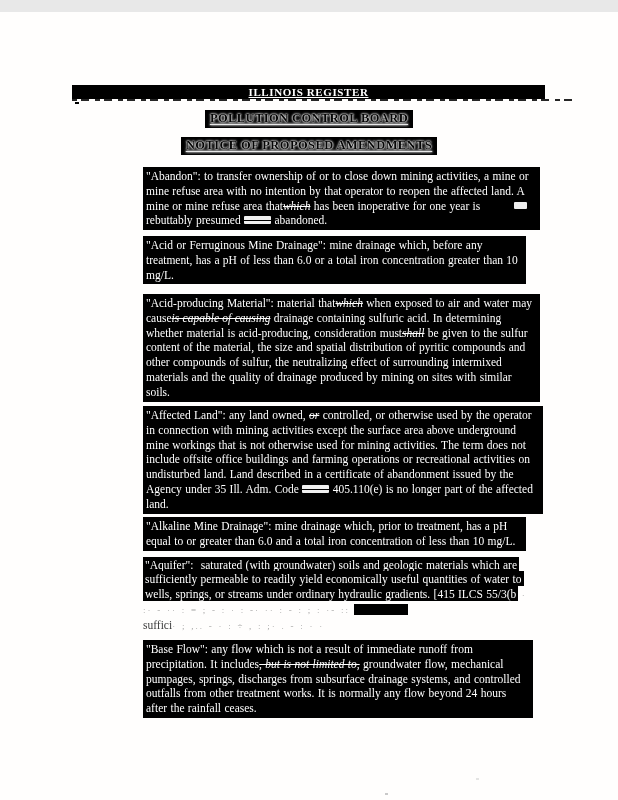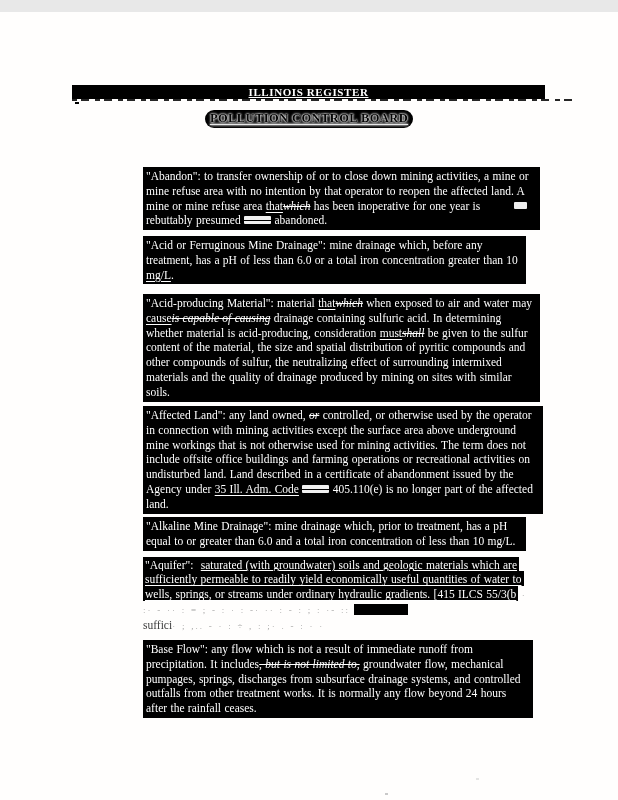--- a/index.html
+++ b/index.html
@@ -26,39 +26,38 @@
   
   .subhead-row{position:absolute;left:0;width:618px;text-align:center;}
   .row-1{top:96px;}
   .row-2{top:123px;}
   .ghost{
     display:inline-block;background:#000;color:#050505;
     font-size:12.5px;font-weight:bold;letter-spacing:.4px;padding:1px 5px 2px;
     text-shadow:0 0 1px #fff,0 0 2px #fff,0 0 3px #fdfdfd;
     text-decoration:underline;text-decoration-color:#e8e8e8;text-decoration-thickness:1px;
     text-underline-offset:2px;
-    border-radius:9px;
   }
   
   .para{
     position:absolute;left:143px;box-sizing:border-box;
     font-size:11.5px;line-height:14.8px;color:#fff;padding:2px 3px;
     text-align:left;word-spacing:.5px;
   }
   .inv-block{background:#000;}
   .p1{top:155px;width:397px;}
   .p2{top:224px;width:383px;}
   .p3{top:282px;width:397px;}
   .p4{top:394px;width:400px;}
   .p5{top:505px;width:383px;}
   .p6{top:545px;width:393px;padding:0;color:#000;}
   .p7{top:628px;width:390px;}
   
   .s-n{}
-  .s-u{text-decoration:underline;text-underline-offset:1.5px;text-decoration-thickness:1px;}
+  .s-u{text-underline-offset:1.5px;text-decoration-thickness:1px;}
   .s-d{text-decoration:line-through;text-decoration-thickness:1.2px;font-style:italic;}
   .s-gap{display:inline-block;width:34px;height:1px;}
   .s-blob{
     display:inline-block;width:13px;height:7px;background:#efefef;border-radius:1px;
     filter:blur(.4px);vertical-align:1px;
   }
   .s-blobd{
     display:inline-block;width:27px;height:8px;background:#f0f0f0;border-radius:1px;
     position:relative;filter:blur(.4px);vertical-align:0;
   }
@@ -82,20 +81,23 @@
   <div class="topbar">
     <span class="topbar-title">ILLINOIS REGISTER</span>
   </div>
   <div class="ragged"></div>
   <div class="speck-a"></div>
 
   <div class="subhead-row row-1">
     <span class="ghost">POLLUTION CONTROL BOARD</span>
   </div>
 
+  <div class="subhead-row row-2">
+    <span class="ghost">NOTICE OF PROPOSED AMENDMENTS</span>
+  </div>
 
   <div class="para inv-block p1"><span class="s-n">"Abandon": to transfer ownership of or to close down mining activities, a mine or mine refuse area with no intention by that operator to reopen the affected land.  A mine or mine refuse area </span><span class="s-u">that</span><span class="s-d">which</span><span class="s-n"> has been inoperative for one year is</span><span class="s-gap"></span><span class="s-blob"></span><span class="s-n"> rebuttably presumed </span><span class="s-blobd"></span><span class="s-n"> abandoned.</span></div>
   <div class="para inv-block p2"><span class="s-n">"Acid or Ferruginous Mine Drainage": mine drainage which, before any treatment, has a pH of less than 6.0 or a total iron concentration greater than 10 </span><span class="s-u">mg/L</span><span class="s-n">.</span></div>
   <div class="para inv-block p3"><span class="s-n">"Acid-producing Material": material </span><span class="s-u">that</span><span class="s-d">which</span><span class="s-n"> when exposed to air and water may </span><span class="s-u">cause</span><span class="s-d">is capable of causing</span><span class="s-n"> drainage containing sulfuric acid.  In determining whether material is acid-producing, consideration </span><span class="s-u">must</span><span class="s-d">shall</span><span class="s-n"> be given to the sulfur content of the material, the size and spatial distribution of pyritic compounds and other compounds of sulfur, the neutralizing effect of surrounding intermixed materials and the quality of drainage produced by mining on sites with similar soils.</span></div>
   <div class="para inv-block p4"><span class="s-n">"Affected Land": any land owned, </span><span class="s-d">or</span><span class="s-n"> controlled, or otherwise used by the operator in connection with mining activities except the surface area above underground mine workings that is not otherwise used for mining activities.  The term does not include offsite office buildings and farming operations or recreational activities on undisturbed land.  Land described in a certificate of abandonment issued by the Agency under </span><span class="s-u">35 Ill. Adm. Code</span><span class="s-n"> </span><span class="s-blobd"></span><span class="s-n"> 405.110(e) is no longer part of the affected land.</span></div>
   <div class="para inv-block p5"><span class="s-n">"Alkaline Mine Drainage": mine drainage which, prior to treatment, has a pH equal to or greater than 6.0 and a total iron concentration of less than 10 mg/L.</span></div>
   <div class="para p6"><span class="s-inv">"Aquifer": </span><span class="s-inv s-u">saturated (with groundwater) soils and geologic materials which are sufficiently permeable to readily yield economically useful quantities of water to wells, springs, or streams under ordinary hydraulic gradients. [415 ILCS 55/3(b</span><span class="s-n"> </span><span class="s-faint">· :· - ·· : = ; - : · : -· ·· : - : ; : ·- ::</span><span class="s-blackbox"></span><br><span class="s-dark">suffici</span><span class="s-faint">· ; ,.. - · : ÷ , : ;· . - :  · ·</span></div>
   <div class="para inv-block p7"><span class="s-n">"Base Flow": any flow which is not a result of immediate runoff from precipitation.  It includes</span><span class="s-d">, but is not limited to,</span><span class="s-n"> groundwater flow, mechanical pumpages, springs, discharges from subsurface drainage systems, and controlled outfalls from other treatment works.  It is normally any flow beyond 24 hours after the rainfall ceases.</span></div>
 
   <div class="scan-dot" style="left:385px;top:781px;"></div>

